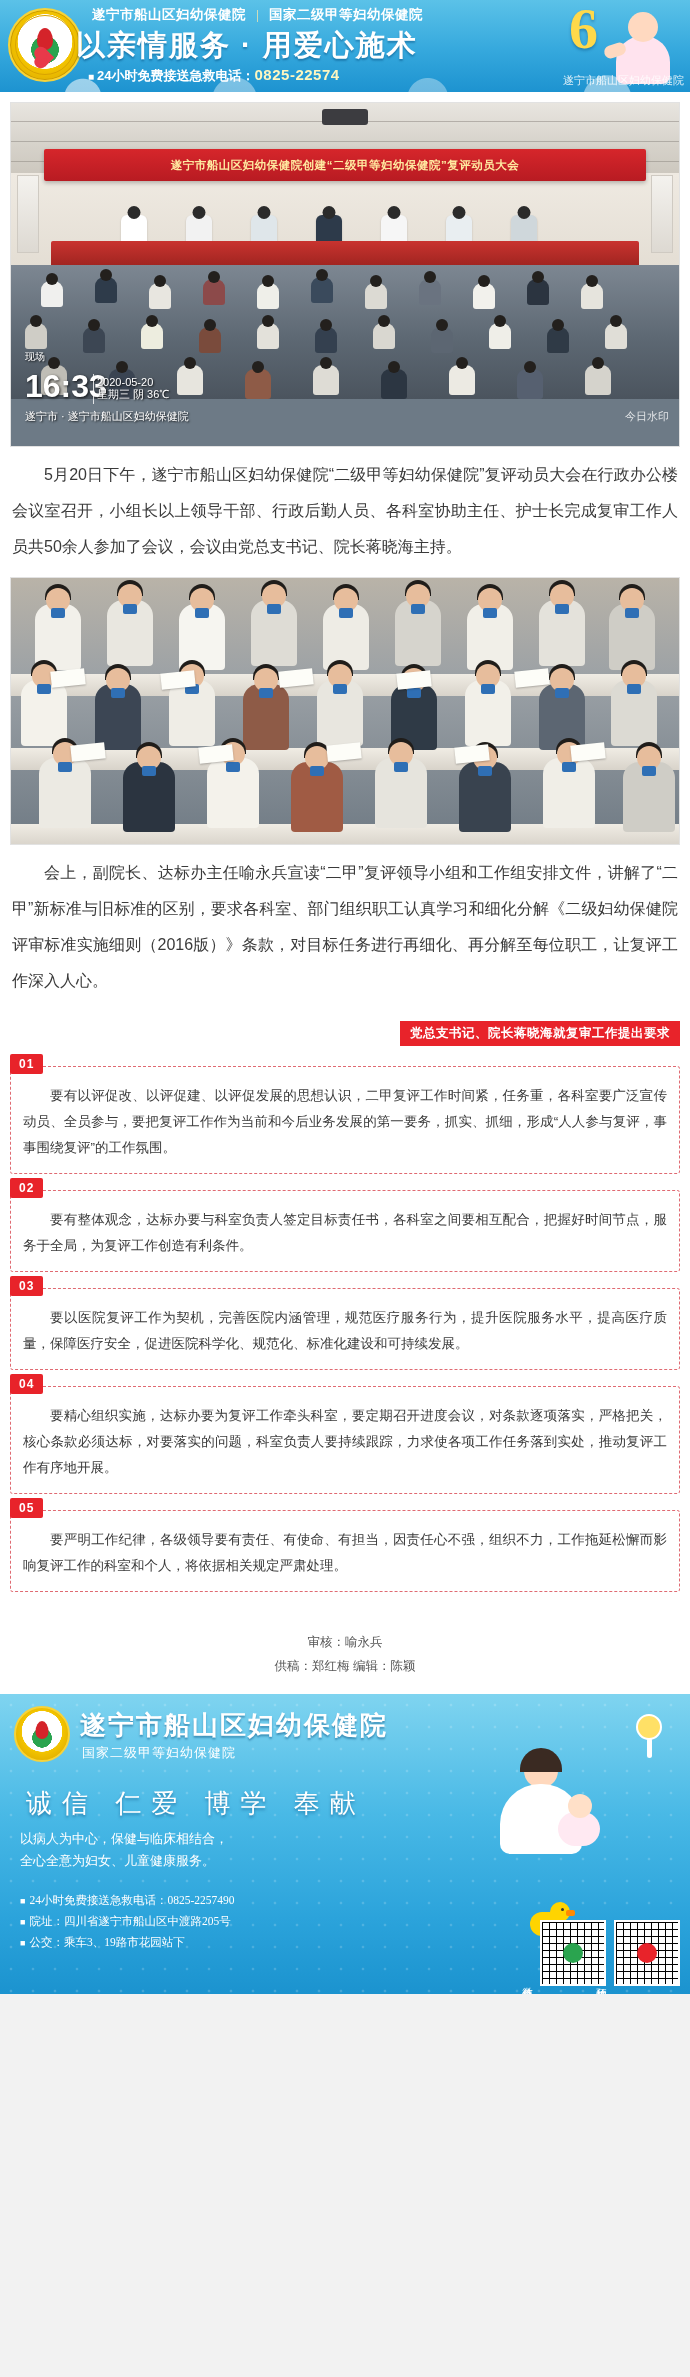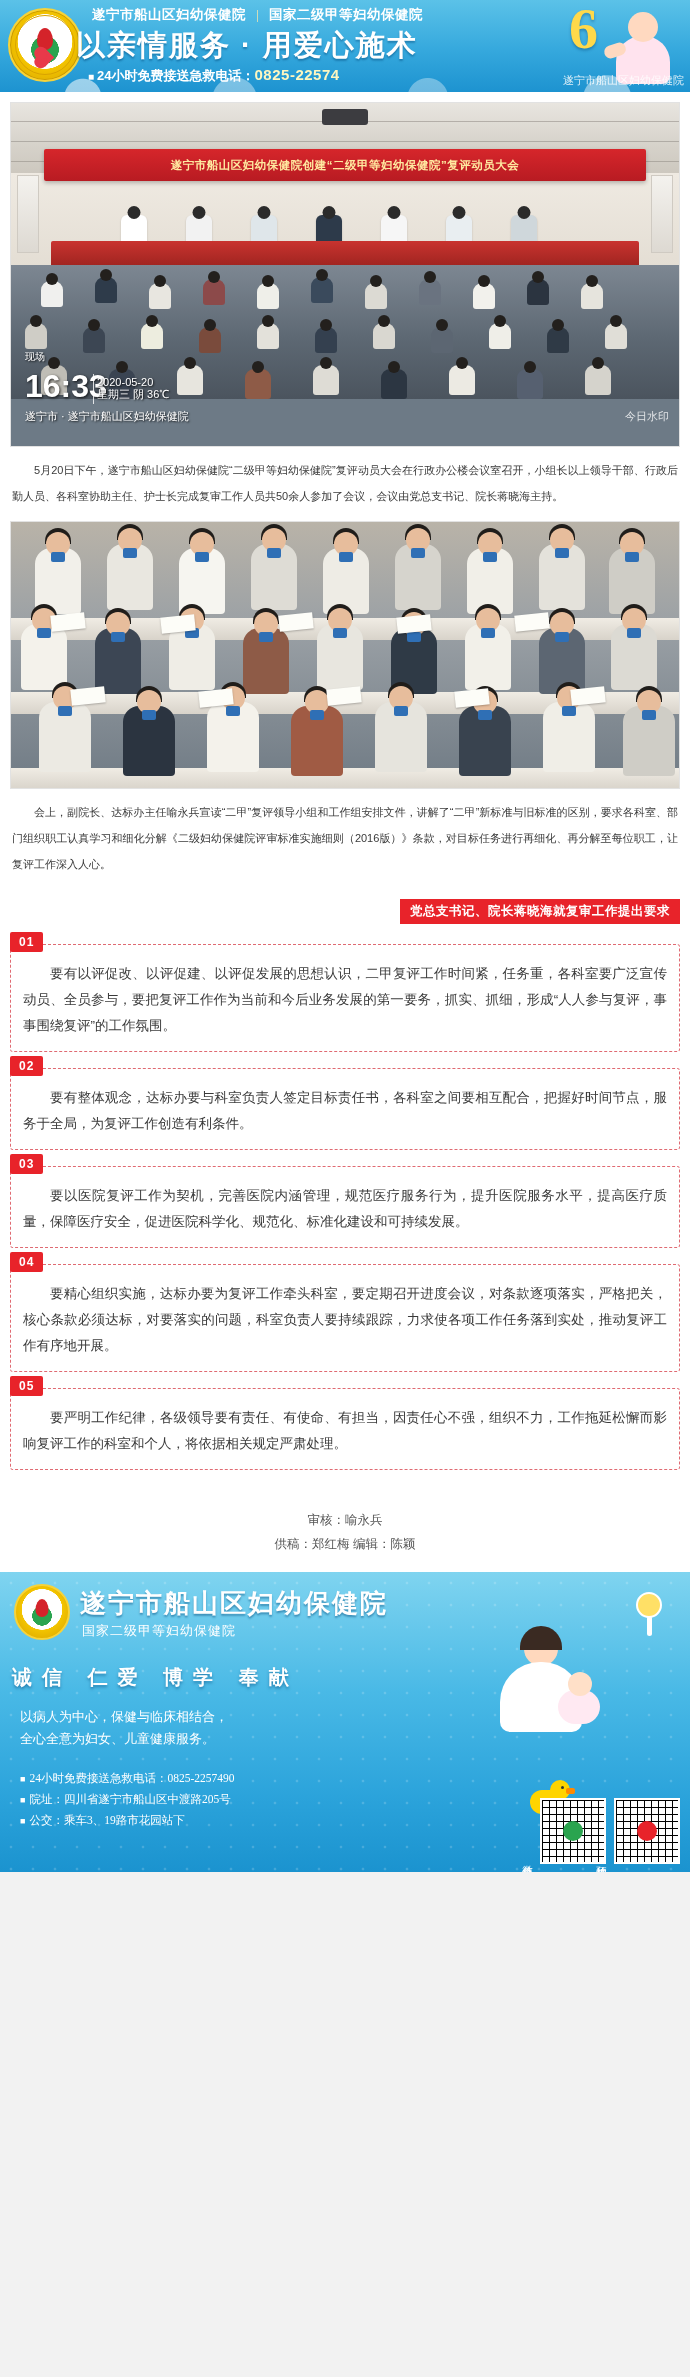--- a/index.html
+++ b/index.html
@@ -142,21 +142,21 @@
     text-shadow:1px 1px 3px rgba(0,0,0,.8); line-height:1;
   }
   .p1-ts-right { position:absolute; left:86px; bottom:58px; color:#fff; font-size:11px; text-shadow:1px 1px 2px rgba(0,0,0,.85);}
   .p1-ts-right2 { position:absolute; left:86px; bottom:44px; color:#fff; font-size:11px; text-shadow:1px 1px 2px rgba(0,0,0,.85);}
   .p1-ts-bar { position:absolute; left:82px; bottom:42px; width:1px; height:30px; background:rgba(255,255,255,.8);}
   .p1-ts-loc { position:absolute; left:14px; bottom:22px; color:#fff; font-size:11px; text-shadow:1px 1px 2px rgba(0,0,0,.85);}
   .p1-ts-label { position:absolute; left:14px; bottom:82px; color:#fff; font-size:10px; text-shadow:1px 1px 2px rgba(0,0,0,.85);}
   .p1-ts-wm { position:absolute; right:10px; bottom:22px; color:rgba(255,255,255,.8); font-size:11px;}
 
   .para {
-    font-size:11px; line-height:26px; color:#3a3a3a; text-align:justify;
+    font-size:16px; line-height:36px; color:#3a3a3a; text-align:justify;
     padding:10px 2px 8px 2px; text-indent:2em;
   }
 
   
   .photo2 { height:268px; background:#8a8f93; margin-top:4px; }
   .p2-bg { position:absolute; inset:0; background:linear-gradient(180deg,#b9b3a8 0%, #9aa0a5 40%, #6f7a84 100%); }
   .p2-desk { position:absolute; left:0; width:100%; height:22px; background:linear-gradient(180deg,#f0ece4,#d8d3ca); }
   .p2-person { position:absolute; width:46px; height:66px; border-radius:16px 16px 4px 4px; }
   .p2-person .head { position:absolute; left:50%; top:-16px; transform:translateX(-50%); width:24px;height:24px;border-radius:50%; background:#e7bd9c;}
   .p2-person .hair { position:absolute; left:50%; top:-20px; transform:translateX(-50%); width:26px;height:16px;border-radius:13px 13px 0 0; background:#201d1a;}
@@ -210,21 +210,21 @@
   .ft-logo .leaf { position:absolute; left:50%; top:13px; transform:translateX(-50%); width:13px;height:18px;border-radius:50% 50% 50% 50%/60% 60% 40% 40%; background:#d4232a;}
   .ft-name {
     position:absolute; left:80px; top:14px; font-size:26px; color:#ffffff; font-weight:bold;
     letter-spacing:2px; text-shadow:0 2px 2px rgba(0,70,120,.45); white-space:nowrap;
   }
   .ft-sub {
     position:absolute; left:82px; top:50px; font-size:13px; color:#ffffff; letter-spacing:1px;
     white-space:nowrap;
   }
   .ft-slogan {
-    position:absolute; left:12px; top:92px; font-size:20px; color:#ffffff; font-weight:bold;
+    position:absolute; left:26px; top:92px; font-size:26px; color:#ffffff; font-weight:normal;
     letter-spacing:10px; text-shadow:0 2px 3px rgba(0,70,120,.5); white-space:nowrap;
   }
   .ft-desc1 { position:absolute; left:20px; top:136px; font-size:13px; color:#ffffff; white-space:nowrap;}
   .ft-desc2 { position:absolute; left:20px; top:158px; font-size:13px; color:#ffffff; white-space:nowrap;}
   .ft-info { position:absolute; left:20px; top:196px; font-size:11.5px; color:#ffffff; line-height:20px;font-family:Liberation Serif, serif;}
   .ft-info .sq { font-size:9px; margin-right:4px; }
   .ft-baby {
     position:absolute; right:86px; top:60px; width:120px; height:110px;
   }
   .ft-baby .mhead { position:absolute; right:46px; top:0; width:34px;height:34px;border-radius:50%; background:#ffd8bd; }

